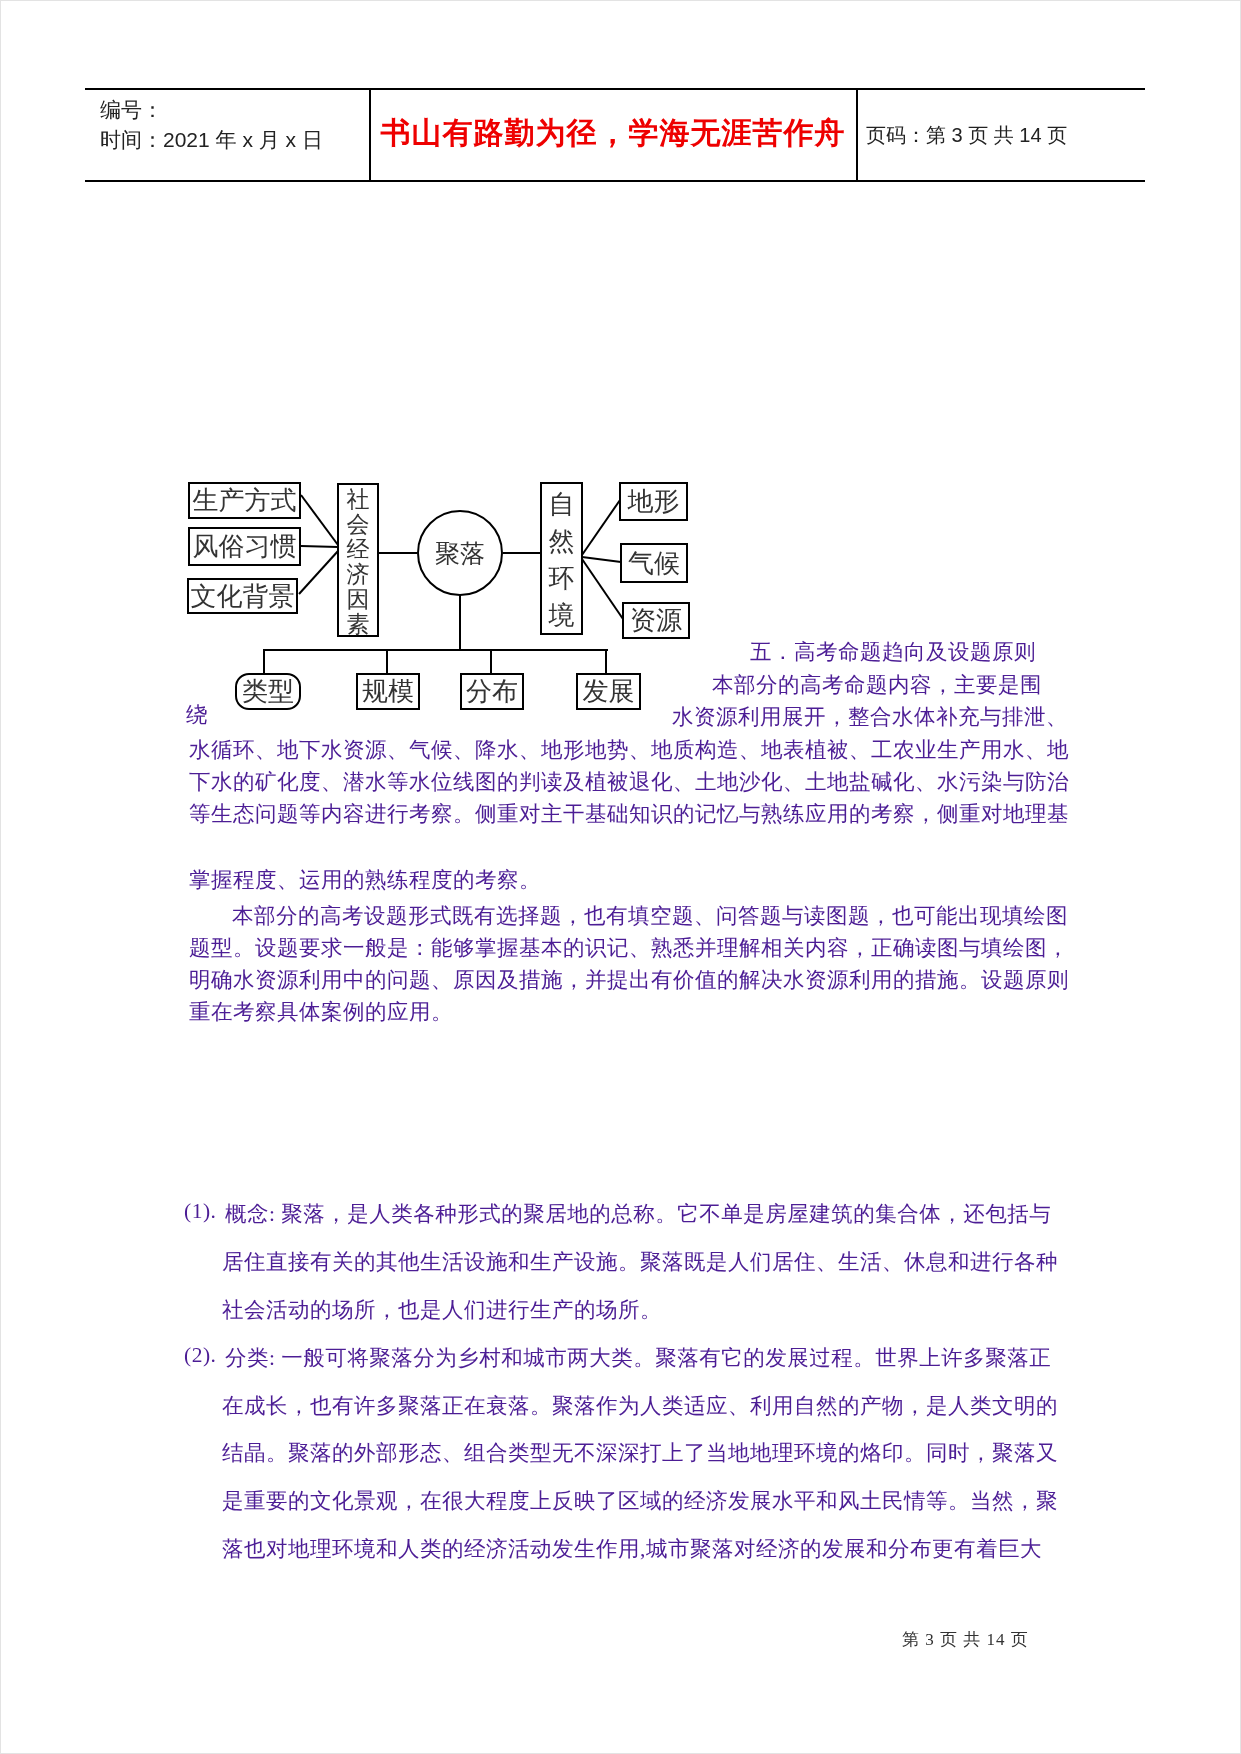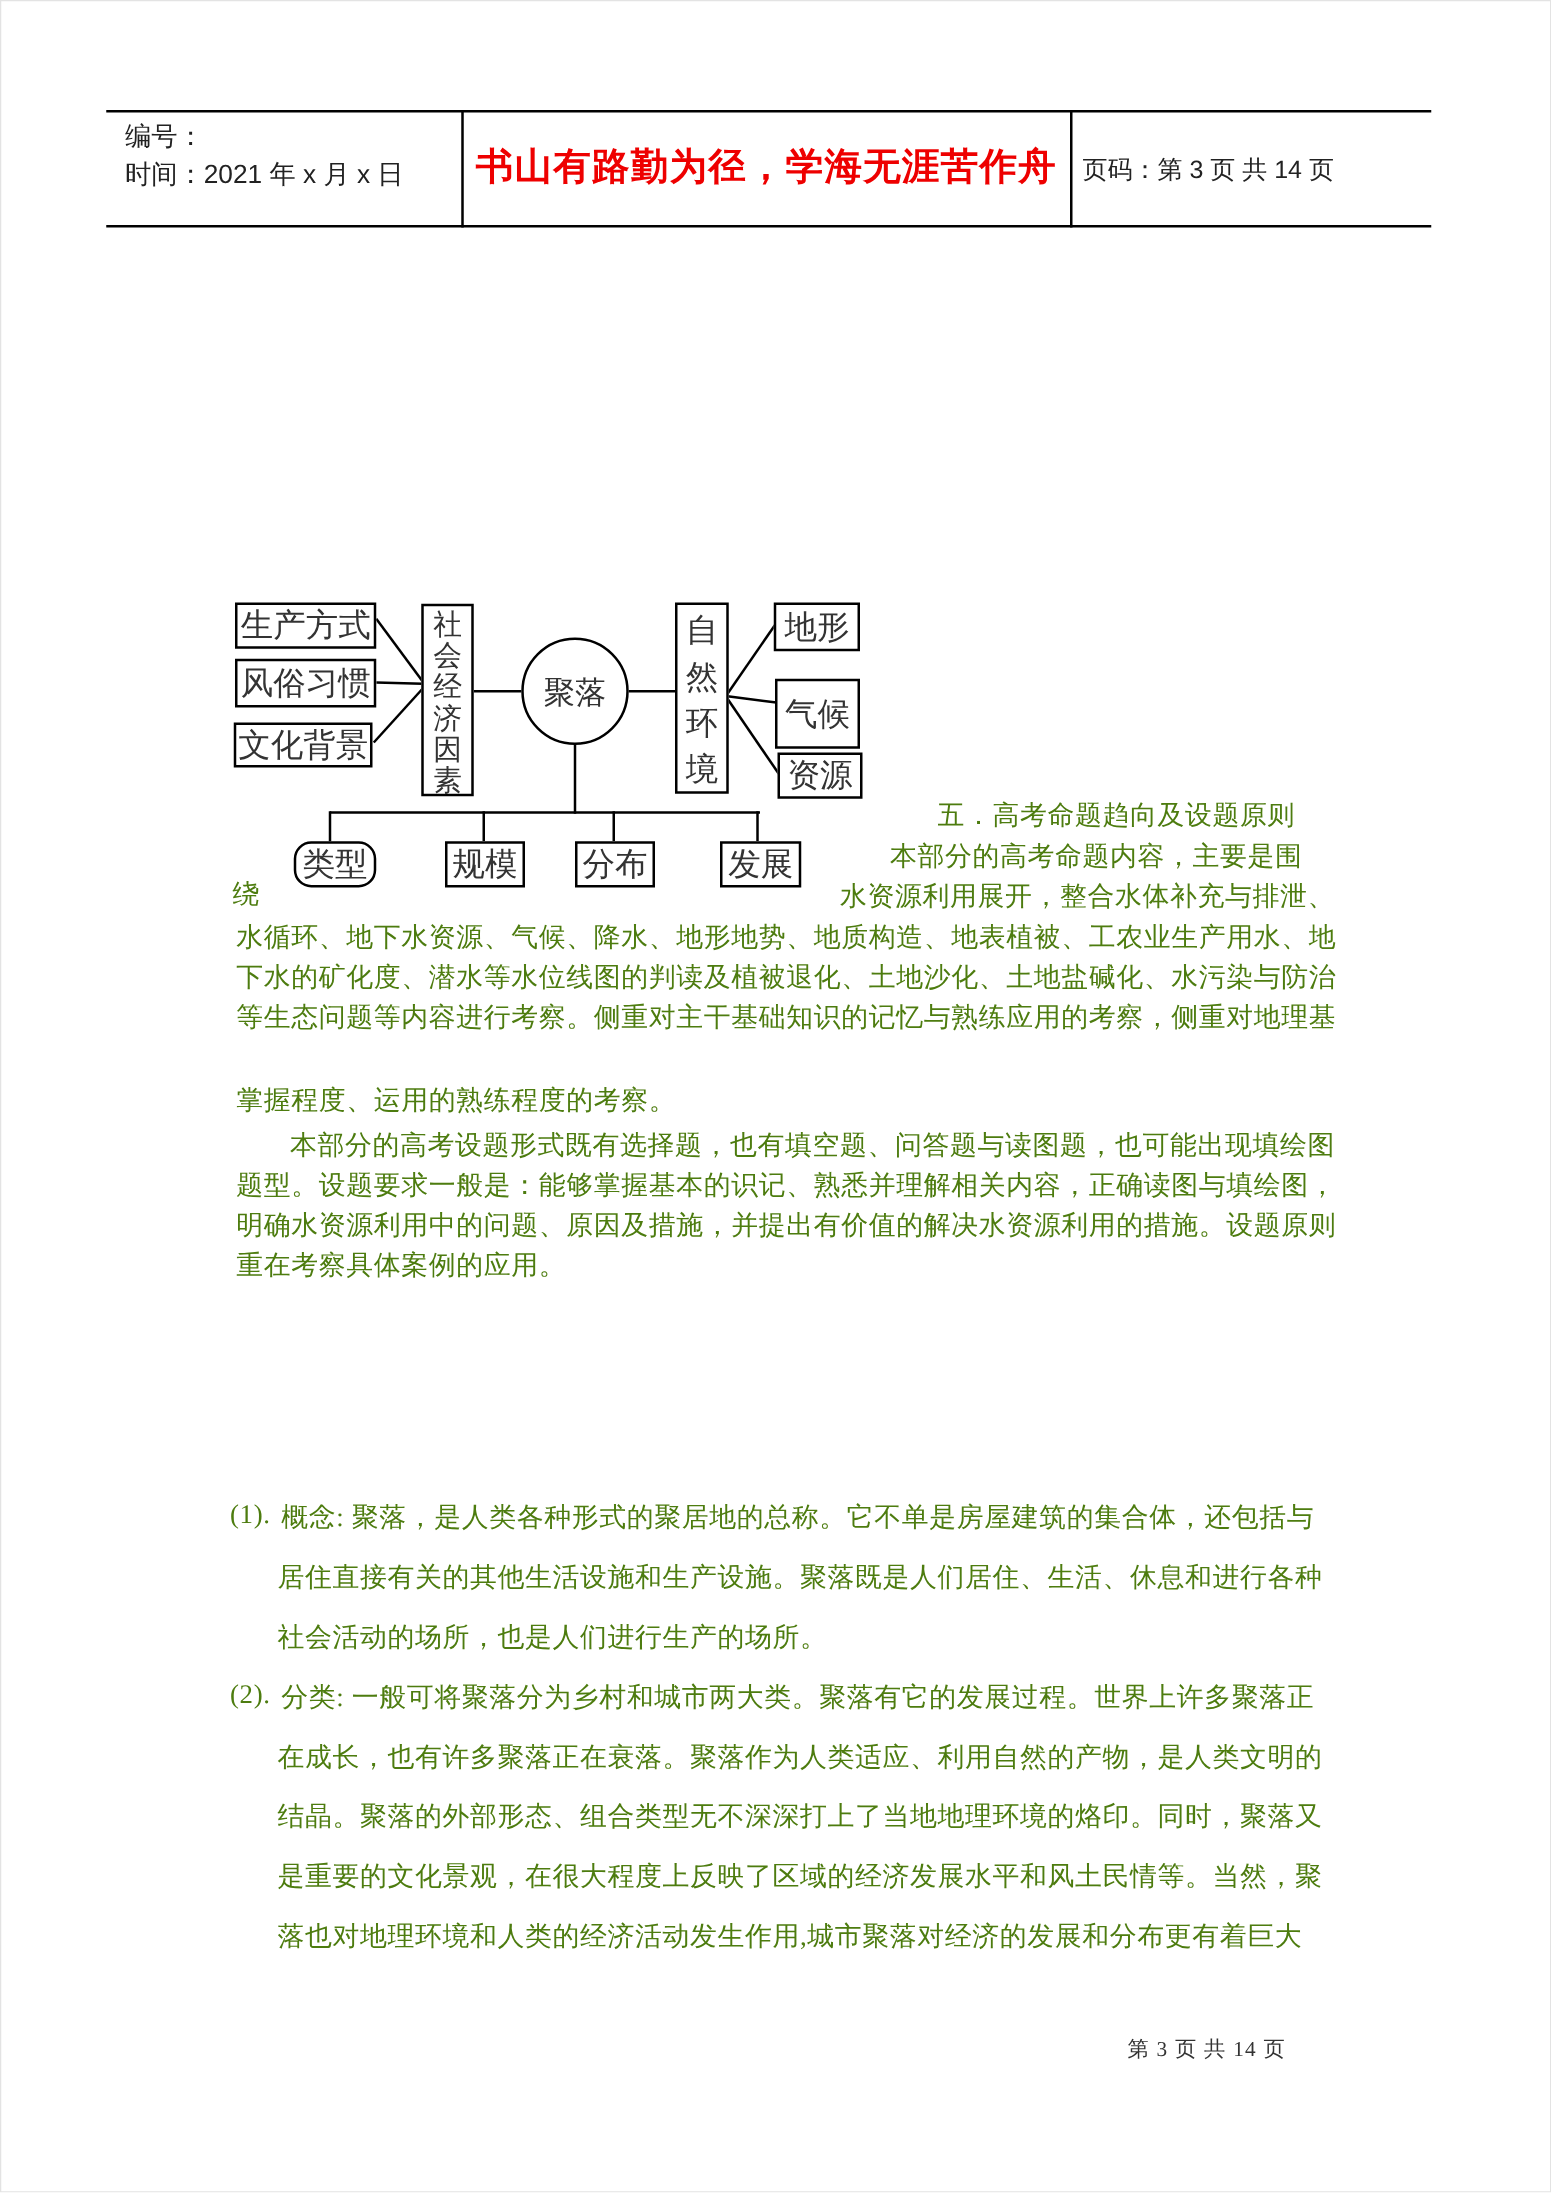--- a/index.html
+++ b/index.html
@@ -33,21 +33,21 @@
   }
   .vbox{
     word-break:break-all;text-align:center;
     display:block;padding-top:2px;
   }
   .circle{border-radius:50%;font-size:25px;}
   svg.wires{position:absolute;left:0;top:0;z-index:1;pointer-events:none;}
   
   .tl{
     position:absolute;white-space:nowrap;
-    font-size:21.5px;letter-spacing:0.5px;color:#4d7c0f;
+    font-size:21.5px;letter-spacing:0.5px;color:#4c1d95;
   }
   .footer{
     position:absolute;left:902px;top:1628px;font-size:17px;
     letter-spacing:1px;color:#333;white-space:nowrap;
   }
 </style>
 </head>
 <body>
 
 <div class="page">
@@ -87,21 +87,21 @@
   <div class="dbox" style="left:188px;top:527px;width:113px;height:39px;">风俗习惯</div>
   <div class="dbox" style="left:187px;top:578px;width:111px;height:36px;">文化背景</div>
 
   <div class="dbox vbox" style="left:337px;top:483px;width:42px;height:154px;font-size:23px;line-height:25px;">社会经济因素</div>
 
   <div class="dbox circle" style="left:417px;top:510px;width:86px;height:86px;">聚落</div>
 
   <div class="dbox vbox" style="left:540px;top:482px;width:43px;height:153px;font-size:26px;line-height:37px;">自然环境</div>
 
   <div class="dbox" style="left:619px;top:482px;width:69px;height:39px;">地形</div>
-  <div class="dbox" style="left:620px;top:543px;width:68px;height:56px;">气候</div>
+  <div class="dbox" style="left:620px;top:543px;width:68px;height:40px;">气候</div>
   <div class="dbox" style="left:622px;top:602px;width:68px;height:37px;">资源</div>
 
   <div class="dbox" style="left:235px;top:673px;width:66px;height:37px;border-radius:14px;">类型</div>
   <div class="dbox" style="left:356px;top:673px;width:64px;height:37px;">规模</div>
   <div class="dbox" style="left:460px;top:673px;width:64px;height:37px;">分布</div>
   <div class="dbox" style="left:576px;top:673px;width:65px;height:37px;">发展</div>
 
   <div class="tl" style="left:750px;top:637px;">五．高考命题趋向及设题原则</div>
   <div class="tl" style="left:712px;top:670px;">本部分的高考命题内容，主要是围</div>
   <div class="tl" style="left:186px;top:700px;">绕</div>

